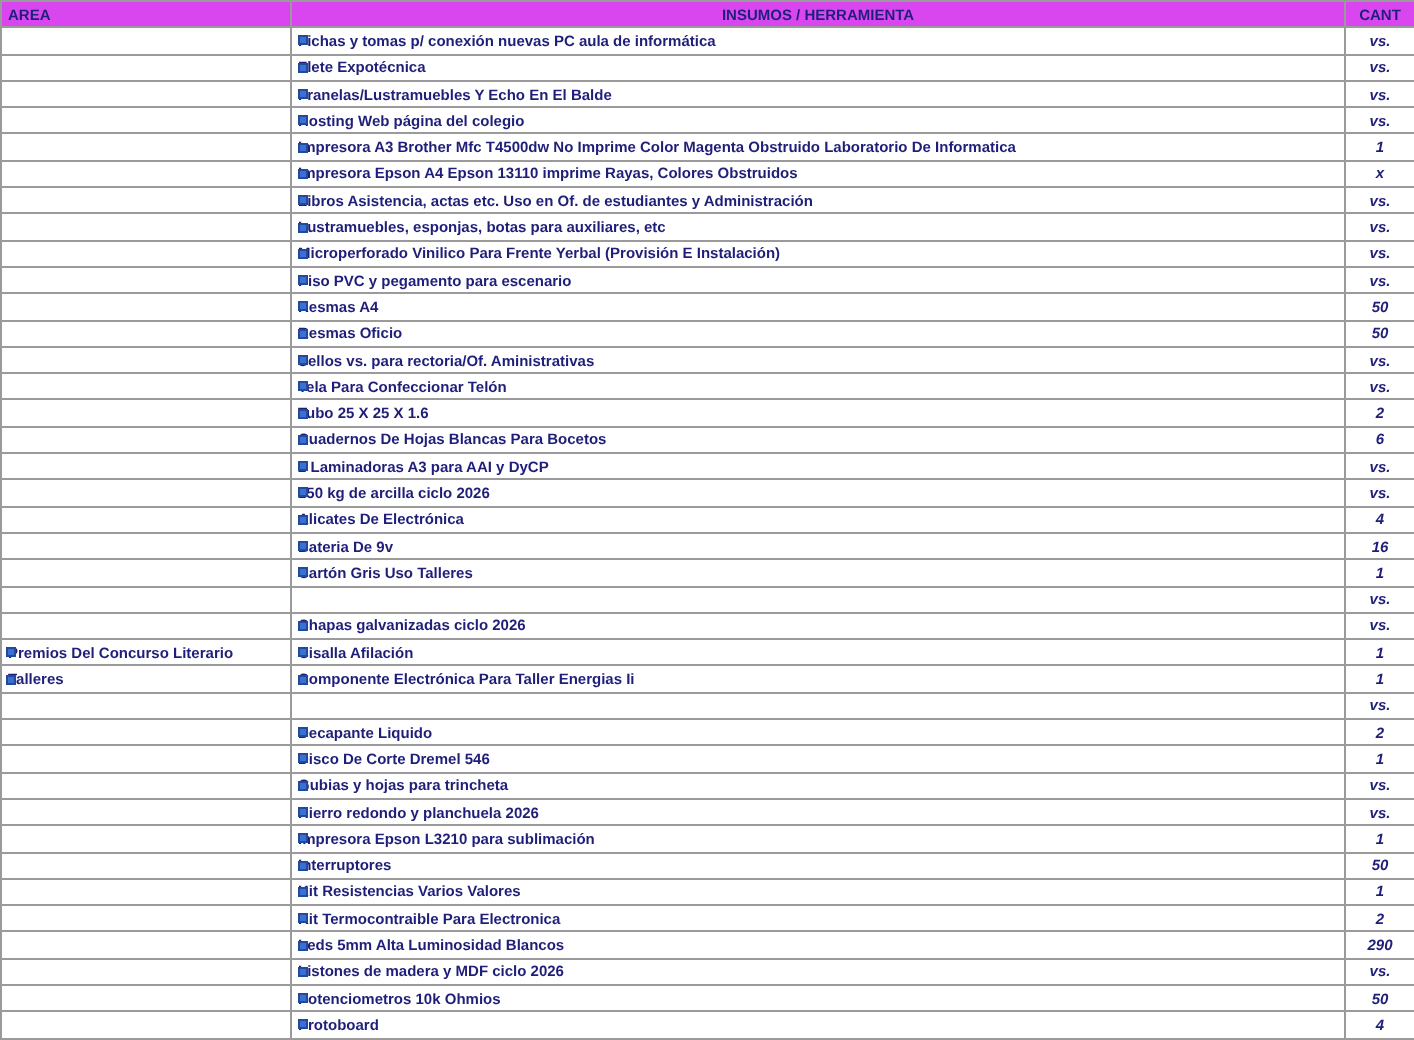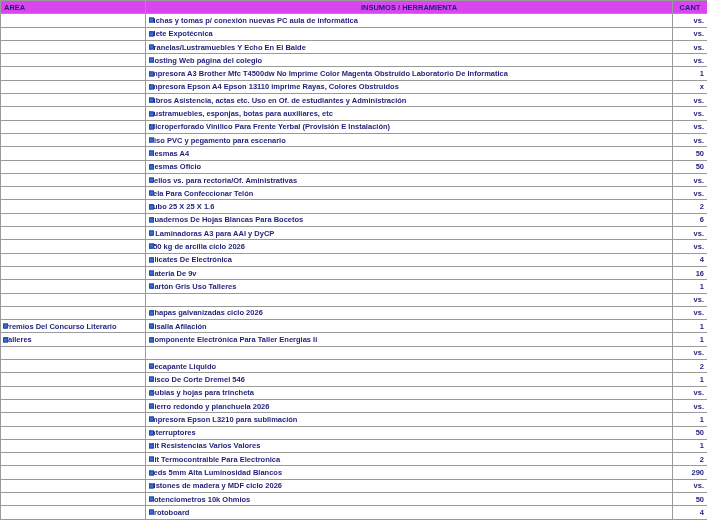--- a/index.html
+++ b/index.html
@@ -58,22 +58,23 @@
     text-align: left;
     position: relative;
     padding-left: 10px;
   }
   td.item-cell {
     position: relative;
     padding-left: 12px;
     text-align: left;
   }
   td.cant-cell {
-    text-align: right;
+    text-align: center;
     padding-left: 4px;
+    font-style: italic;
   }
   
   .marker {
     position: absolute;
     left: 3px;
     top: 50%;
     transform: translateY(-50%);
     width: 5px;
     height: 5px;
     background: #3b6fd4;

